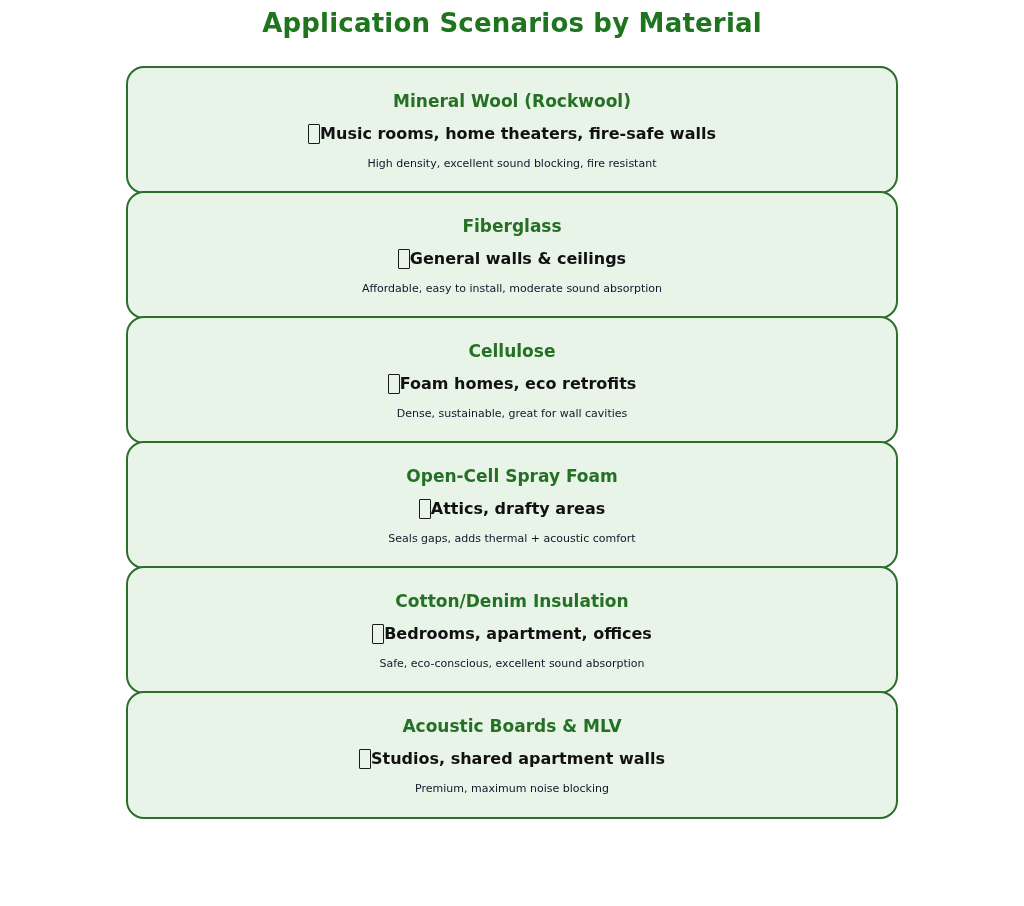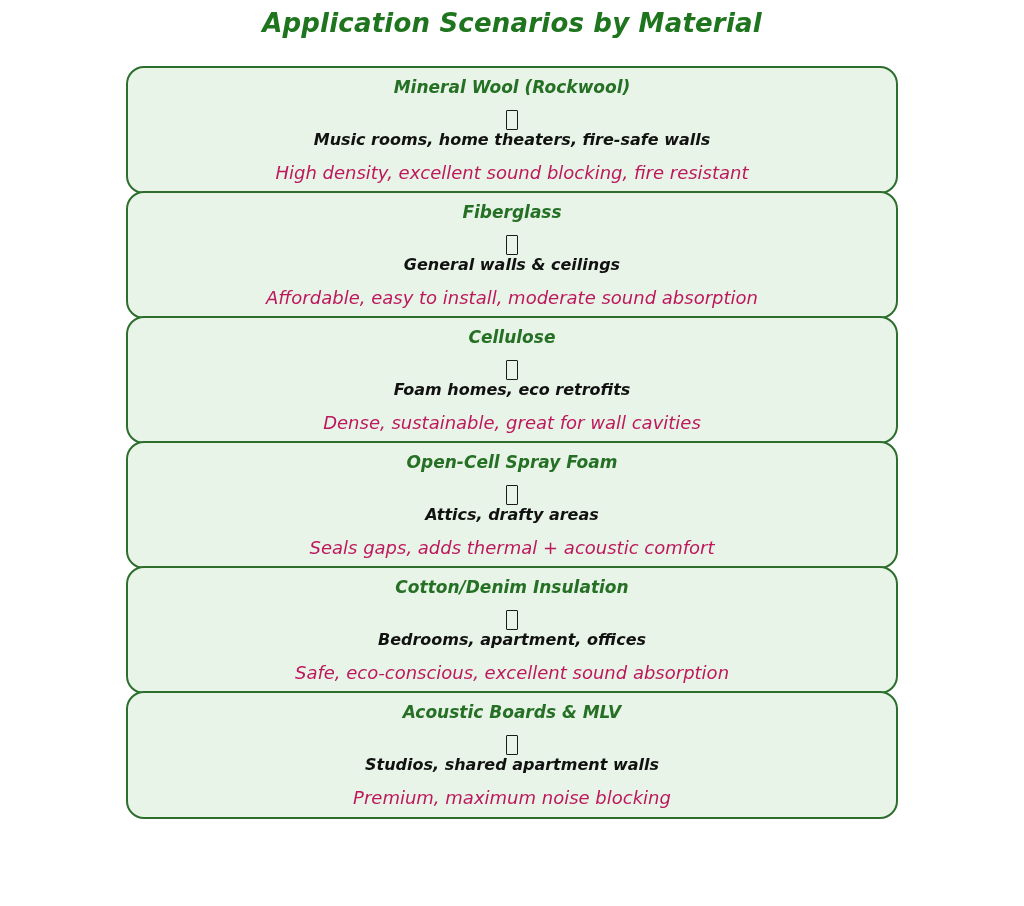--- a/index.html
+++ b/index.html
@@ -8,21 +8,20 @@
     background: #ffffff;
     font-family: "DejaVu Sans", "Liberation Sans", sans-serif;
   }
   .page {
     width: 852px;
     height: 906px;
     margin: 0 auto;
     background: #ffffff;
     box-sizing: border-box;
     overflow: hidden;
-    font-style: italic;
   }
   .page-title {
     margin: 0;
     padding-top: 8px;
     text-align: center;
     font-size: 26px;
     font-weight: bold;
     color: #1e751e;
     letter-spacing: 0.2px;
   }
@@ -50,33 +49,32 @@
     font-size: 17px;
     font-weight: bold;
     color: #257025;
   }
   .card-use {
     font-size: 16px;
     font-weight: bold;
     color: #111111;
     display: flex;
     align-items: center;
-    flex-direction: column;
   }
   .missing-glyph {
     display: inline-block;
     width: 10px;
     height: 18px;
     border: 1.5px solid #1a1a1a;
     border-radius: 1px;
     flex: 0 0 auto;
   }
   .card-note {
-    font-size: 18px;
-    color: #be185d;
+    font-size: 11px;
+    color: #0f172a;
   }
 </style>
 </head>
 <body>
 
 <div class="page">
   <h1 class="page-title">Application Scenarios by Material</h1>
 
   <div class="cards">
 

